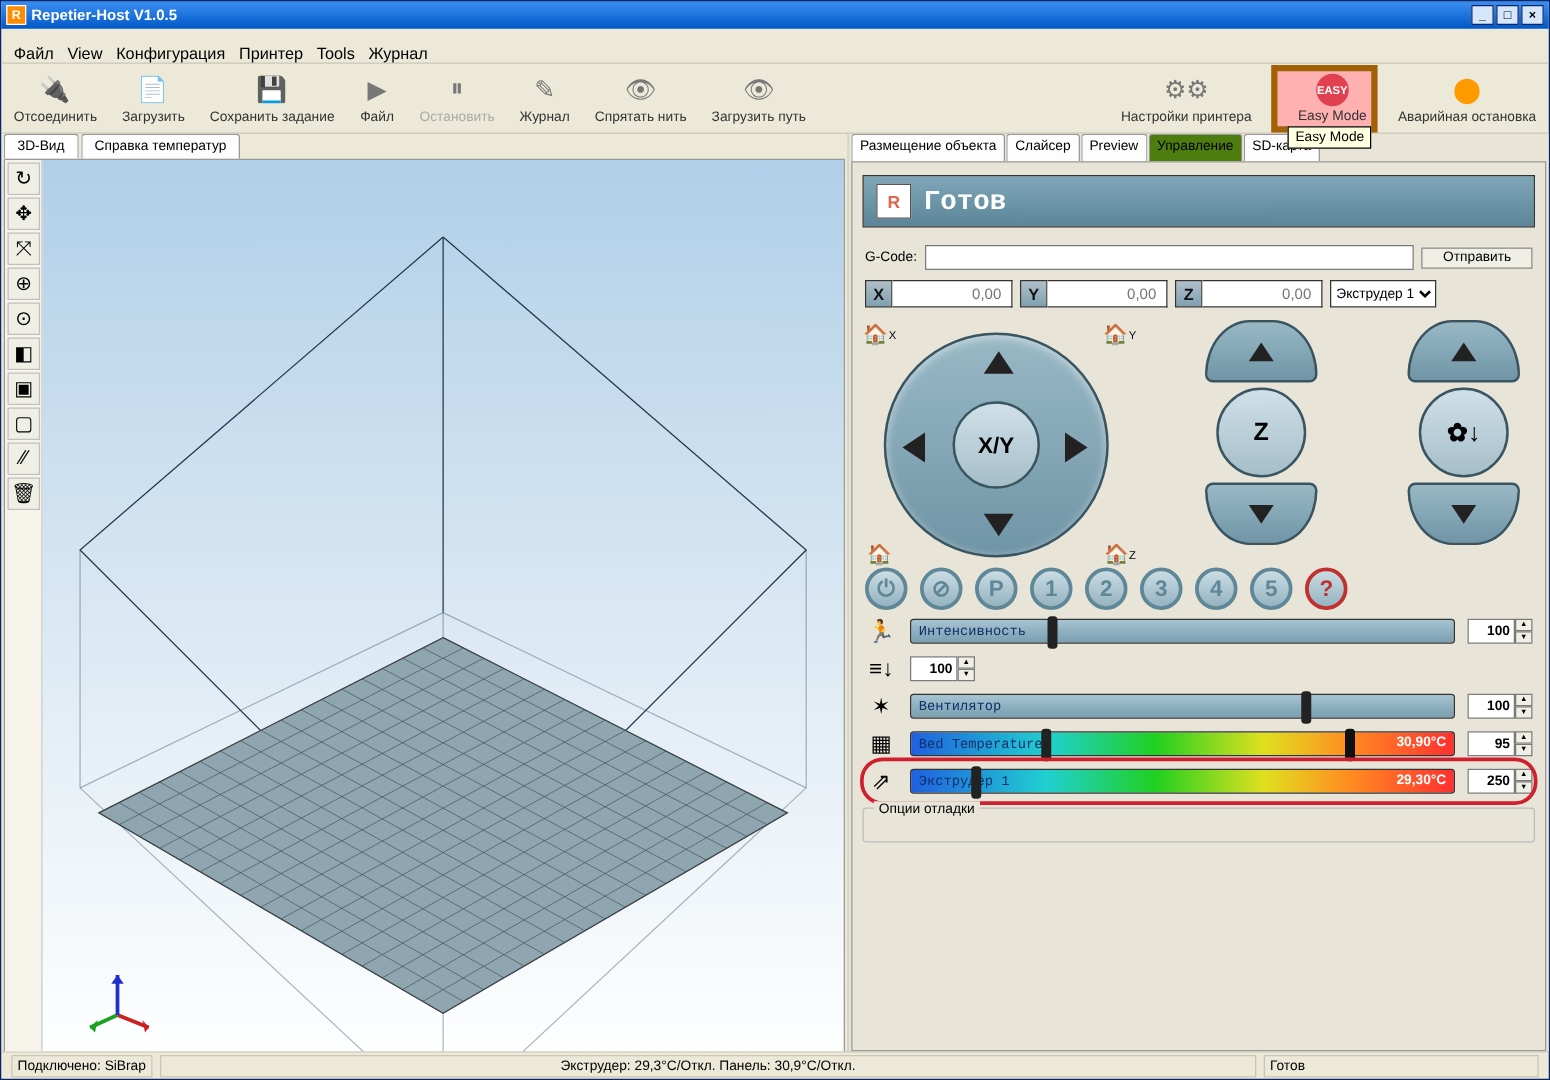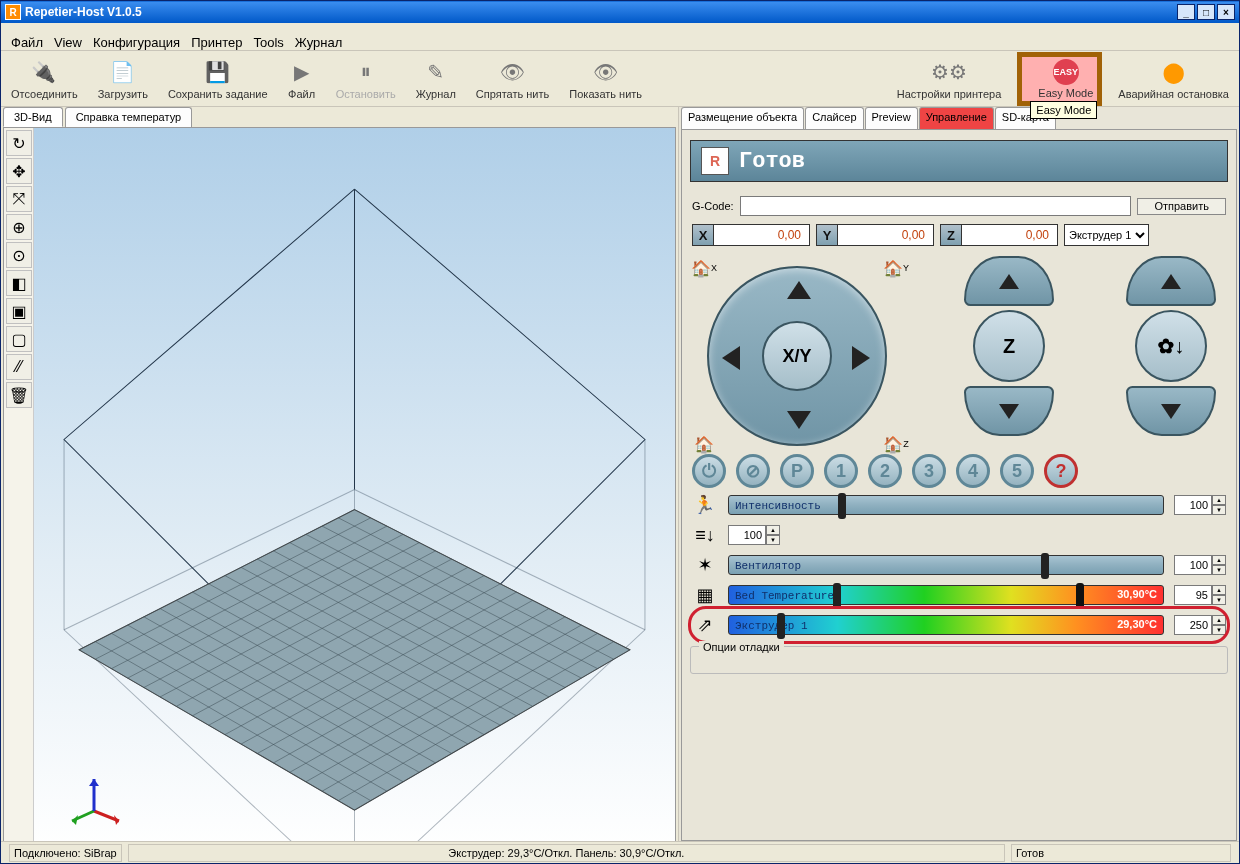--- a/index.html
+++ b/index.html
@@ -25,32 +25,32 @@
 .tab { background: #fdfdfd; border: 1px solid #999; border-bottom: none; border-radius: 3px 3px 0 0; padding: 3px 10px; font-size: 11px; cursor: pointer; }
 .tab.active { background: #fff; border-bottom: 1px solid #fff; }
 .viewport { flex: 1; display: flex; margin: 0 2px 2px 2px; border: 1px solid #999; background: linear-gradient(to bottom, #b0cfe8 0%, #e2edf5 60%, #ffffff 100%); position: relative; }
 .vtoolbar { width: 30px; background: #f5f3ea; display: flex; flex-direction: column; gap: 2px; padding: 2px 2px; border-right: 1px solid #ccc; }
 .vbtn { width: 26px; height: 26px; border: 1px solid #c0c0c0; background: #f0efe6; display: flex; align-items: center; justify-content: center; font-size: 16px; cursor: pointer; }
 .canvas { flex: 1; position: relative; }
 .axes { position: absolute; left: 30px; bottom: 20px; width: 60px; height: 60px; }
 .right { width: 560px; display: flex; flex-direction: column; background: #e8e5d8; }
 .rtabs { height: 22px; display: flex; padding: 0 2px; gap: 1px; font-size: 11px; }
 .rtab { border: 1px solid #999; border-bottom: none; border-radius: 3px 3px 0 0; padding: 3px 6px; cursor: pointer; background: #fdfdfd; }
-.rtab.active { background: #ef4444; }
+.rtab.active { background: #4d7c0f; }
 .rpanel { flex: 1; border: 1px solid #999; margin: 0 2px; background: #e8e5d8; display: flex; flex-direction: column; overflow: hidden; }
 .status-hdr { margin: 10px 8px; background: linear-gradient(to bottom, #7fa6b8, #5c8599); border: 1px solid #333; height: 42px; display: flex; align-items: center; padding: 0 10px; gap: 10px; }
 .status-hdr .si { width: 28px; height: 28px; background: #fff; border: 1px solid #555; display: flex; align-items: center; justify-content: center; font-size: 14px; color: #d65; font-weight: bold; }
 .status-hdr .st { color: #fff; font-size: 22px; font-family: "Courier New", monospace; font-weight: bold; }
 .gcode-row { display: flex; align-items: center; padding: 4px 10px; gap: 6px; }
 .gcode-row input[type=text] { flex: 1; height: 20px; border: 1px solid #7a7a7a; padding: 0 4px; }
 .btn { height: 17px; padding: 0 16px; background: #f0efe6; border: 1px solid #888; cursor: pointer; font-size: 11px; }
 .coords { display: flex; gap: 6px; padding: 4px 10px; align-items: center; }
 .coord { display: flex; }
 .coord .cl { width: 22px; height: 22px; background: linear-gradient(#b0c0cb, #7fa0b0); border: 1px solid #333; color: #111; display: flex; align-items: center; justify-content: center; font-weight: bold; font-size: 13px; }
-.coord .cv { width: 96px; height: 22px; border: 1px solid #333; border-left: none; background: #fff; color: #c2410c; display: flex; align-items: center; justify-content: flex-end; padding-right: 8px; font-size: 12px; }
+.coord .cv { width: 96px; height: 22px; border: 1px solid #333; border-left: none; background: #fff; color: #737373; display: flex; align-items: center; justify-content: flex-end; padding-right: 8px; font-size: 12px; }
 .extr-select { height: 22px; border: 1px solid #333; font-size: 11px; background: #fff; }
 .controls { display: flex; gap: 16px; padding: 6px 10px; justify-content: space-between; }
 .dpad { position: relative; width: 210px; height: 190px; }
 .dpad .circle { position: absolute; left: 15px; top: 10px; width: 180px; height: 180px; border-radius: 50%; background: linear-gradient(#99b8c6, #7095a6); border: 2px solid #3a5560; box-shadow: inset 0 2px 8px rgba(255,255,255,.5); }
 .dpad .center { position: absolute; left: 70px; top: 65px; width: 70px; height: 70px; border-radius: 50%; background: linear-gradient(#d0e0e8, #a5bec9); border: 2px solid #3a5560; display: flex; align-items: center; justify-content: center; font-weight: bold; font-size: 18px; }
 .dpad .arr { position: absolute; width: 0; height: 0; }
 .dpad .up    { left: 95px; top: 25px;  border-left: 12px solid transparent; border-right: 12px solid transparent; border-bottom: 18px solid #222; }
 .dpad .down  { left: 95px; top: 155px; border-left: 12px solid transparent; border-right: 12px solid transparent; border-top: 18px solid #222; }
 .dpad .leftA { left: 30px; top: 90px;  border-top: 12px solid transparent; border-bottom: 12px solid transparent; border-right: 18px solid #222; }
 .dpad .rightA{ left: 160px; top: 90px; border-top: 12px solid transparent; border-bottom: 12px solid transparent; border-left: 18px solid #222; }
@@ -63,21 +63,21 @@
 .qbtn { width: 34px; height: 34px; border-radius: 50%; border: 3px solid #5f8797; background: linear-gradient(#cadce4,#95b3c0); display: flex; align-items: center; justify-content: center; font-size: 18px; font-weight: bold; color: #5f8797; cursor: pointer; }
 .qbtn.help { border-color: #c03030; color: #c03030; }
 .slider-row { display: flex; align-items: center; padding: 4px 10px; gap: 10px; position: relative; }
 .slider-row .si { width: 26px; height: 22px; display: flex; align-items: center; justify-content: center; font-size: 18px; }
 .slider-row .track { flex: 1; height: 20px; border: 1px solid #333; background: linear-gradient(to bottom, #a8c4d2 0%, #8fb0c0 50%, #7aa0b2 100%); position: relative; border-radius: 3px; }
 .slider-row .track .label { position: absolute; left: 6px; top: 4px; font-size: 11px; color: #10306b; font-family: Liberation Mono, monospace; }
 .slider-row .track .thumb { position: absolute; top: -3px; width: 8px; height: 26px; background: #222; border-radius: 3px; }
 .slider-row .track.rainbow { background: linear-gradient(to right, #2060e0 0%, #20d0d0 25%, #20d020 45%, #e0e020 65%, #ff9020 80%, #ff3030 100%); }
 .slider-row .track .tval { position: absolute; right: 6px; top: 2px; color: #fff; font-size: 11px; font-weight: bold; }
 .slider-row .spin { display: flex; }
-.slider-row .spin input { width: 38px; height: 20px; border: 1px solid #7a7a7a; text-align: right; padding-right: 3px; font-size: 11px; }
+.slider-row .spin input { width: 38px; height: 20px; border: 1px solid #7a7a7a; text-align: right; padding-right: 3px; font-size: 11px; font-weight: bold; }
 .slider-row .spin .sbtn { width: 14px; display: flex; flex-direction: column; }
 .slider-row .spin .sbtn div { flex: 1; border: 1px solid #7a7a7a; background: #f0efe6; font-size: 6px; display: flex; align-items: center; justify-content: center; cursor: pointer; }
 .highlight-ring { border: 3px solid #d02030; border-radius: 18px; position: absolute; left: 6px; right: 6px; top: -4px; bottom: -4px; pointer-events: none; }
 .debug-group { margin: 6px 8px; border: 1px solid #bbb; border-radius: 3px; padding: 6px 8px 8px 8px; }
 .debug-group .gt { position: relative; top: -12px; background: #e8e5d8; padding: 0 4px; font-size: 11px; }
 .debug-row { display: flex; gap: 8px; align-items: center; margin-top: -8px; }
 .dtoggle { flex: 1; display: flex; align-items: center; gap: 6px; border: 1px solid #999; background: #f6f5ec; height: 22px; padding: 0 8px; border-radius: 3px; cursor: pointer; font-size: 11px; }
 .dtoggle .dot { width: 8px; height: 8px; border-radius: 50%; background: #3070d0; border: 1px solid #333; }
 .dtoggle .dot.off { background: #b0c8d8; }
 .statusbar { height: 22px; border-top: 1px solid #c9c5b9; display: flex; align-items: center; padding: 0 8px; font-size: 11px; gap: 6px; }
@@ -131,21 +131,21 @@
       <div class="tbtn">
         <div class="ti" style="color:#777;">✎</div>
         <div class="tl">Журнал</div>
       </div>
       <div class="tbtn">
         <div class="ti" style="color:#777;">👁</div>
         <div class="tl">Спрятать нить</div>
       </div>
       <div class="tbtn">
         <div class="ti" style="color:#777;">👁</div>
-        <div class="tl">Показать нить</div>
+        <div class="tl">Загрузить путь</div>
       </div>
       <div style="flex: 1 1 0%;"></div>
       <div class="tbtn">
         <div class="ti" style="color:#777;">⚙⚙</div>
         <div class="tl">Настройки принтера</div>
       </div>
       <div class="tbtn active">
         <div class="ti" style="color:#777;font-size:9px;background:#e04050;border-radius:50%;color:#fff;font-weight:bold;width:26px;height:26px">EASY</div>
         <div class="tl">Easy Mode</div>
         <div class="tooltip">Easy Mode</div>

